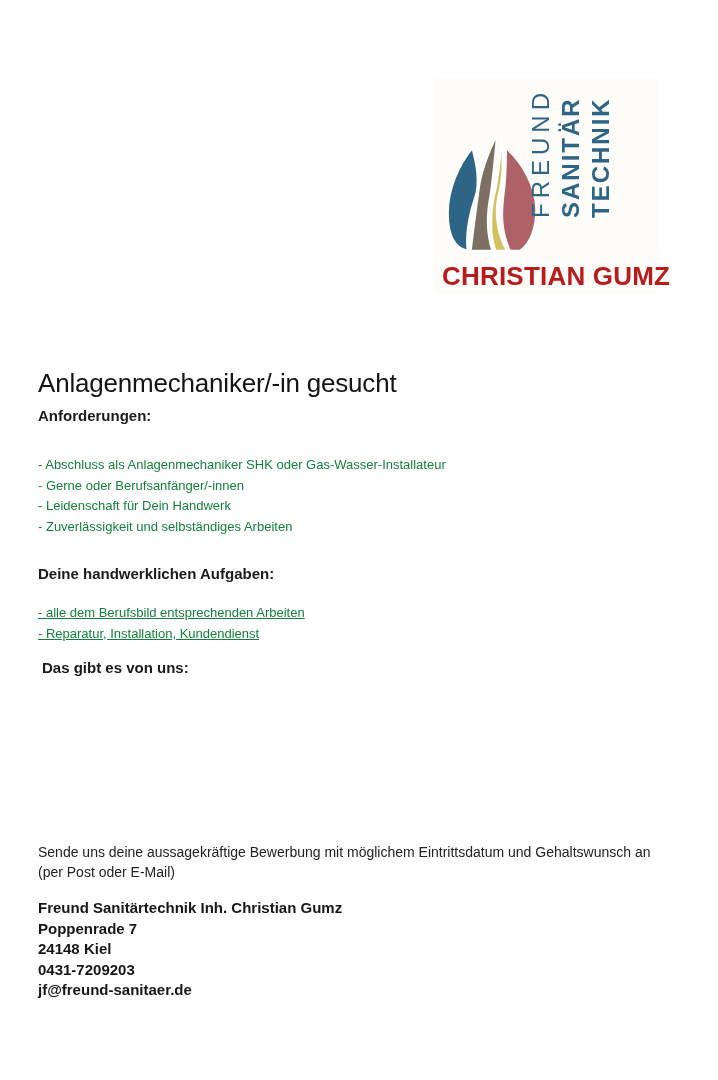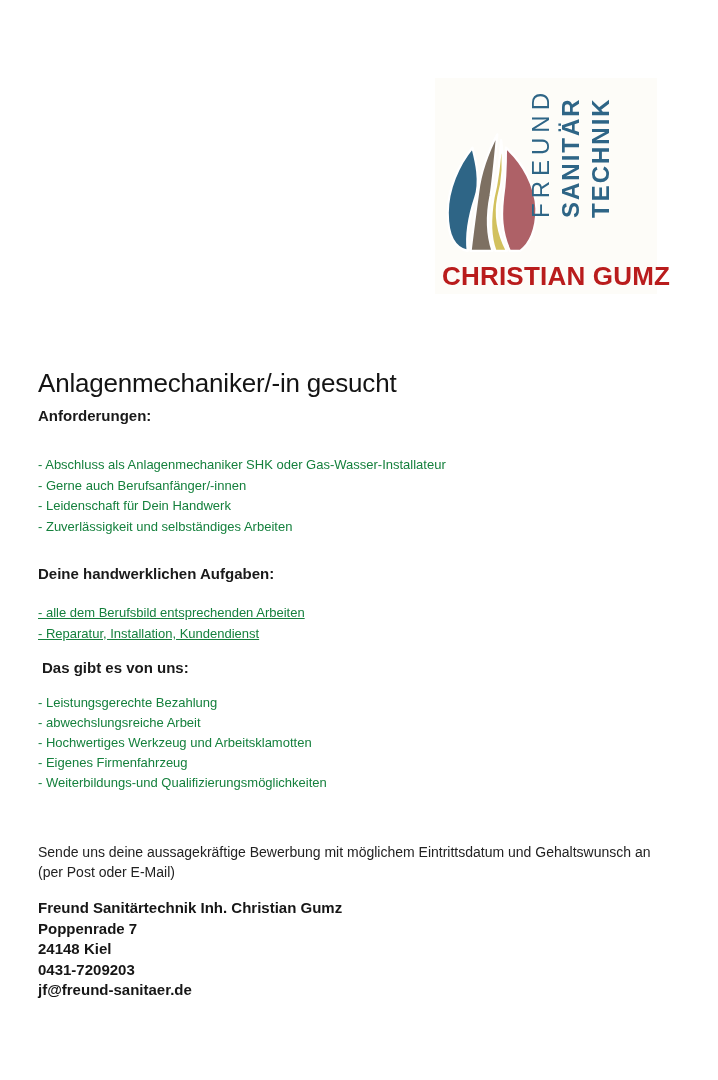--- a/index.html
+++ b/index.html
@@ -130,39 +130,32 @@
     </div>
 
     <div class="owner">CHRISTIAN GUMZ</div>
   </div>
 
   <h1 class="doc-title">Anlagenmechaniker/-in gesucht</h1>
 
   <div class="sec-heading h1">Anforderungen:</div>
   <div class="plain-list l1">
     <div>- Abschluss als Anlagenmechaniker SHK oder Gas-Wasser-Installateur</div>
-    <div>- Gerne auch Berufsanfänger/-innen</div>
+    <div>- Gerne oder Berufsanfänger/-innen</div>
     <div>- Leidenschaft für Dein Handwerk</div>
     <div>- Zuverlässigkeit und selbständiges Arbeiten</div>
   </div>
 
   <div class="sec-heading h2">Deine handwerklichen Aufgaben:</div>
   <div class="plain-list l2">
     <div>- alle dem Berufsbild entsprechenden Arbeiten</div>
     <div>- Reparatur, Installation, Kundendienst</div>
   </div>
 
   <div class="sec-heading h3">Das gibt es von uns:</div>
-  <div class="plain-list l3">
-    <div>- Leistungsgerechte Bezahlung</div>
-    <div>- abwechslungsreiche Arbeit</div>
-    <div>- Hochwertiges Werkzeug und Arbeitsklamotten</div>
-    <div>- Eigenes Firmenfahrzeug</div>
-    <div>- Weiterbildungs-und Qualifizierungsmöglichkeiten</div>
-  </div>
 
   <div class="closing">
     <div>Sende uns deine aussagekräftige Bewerbung mit möglichem Eintrittsdatum und Gehaltswunsch an</div>
     <div>(per Post oder E-Mail)</div>
   </div>
 
   <div class="contact">
     <div>Freund Sanitärtechnik Inh. Christian Gumz</div>
     <div>Poppenrade 7</div>
     <div>24148 Kiel</div>

